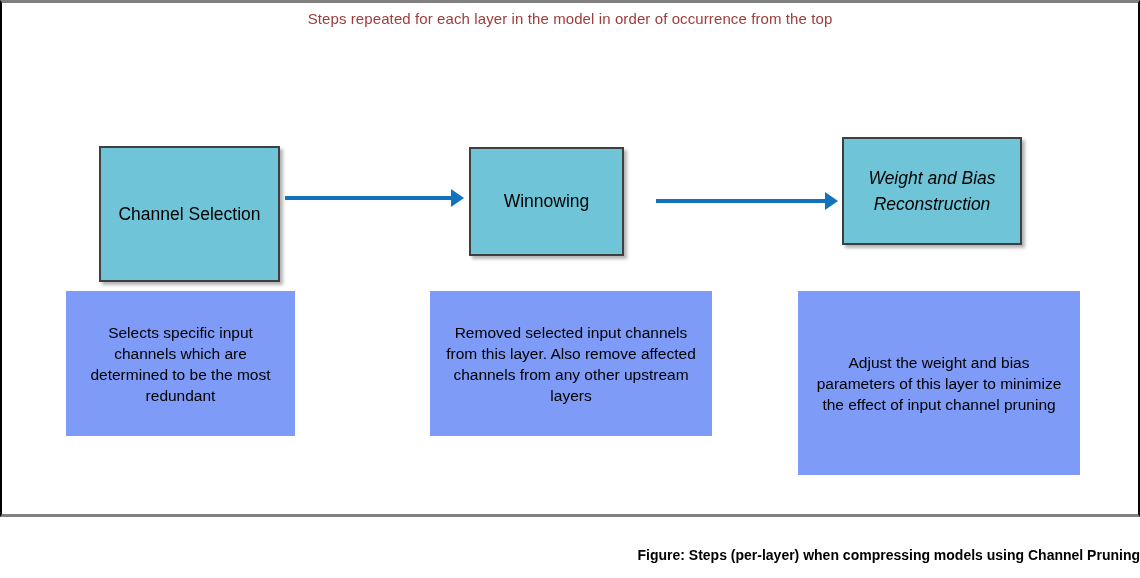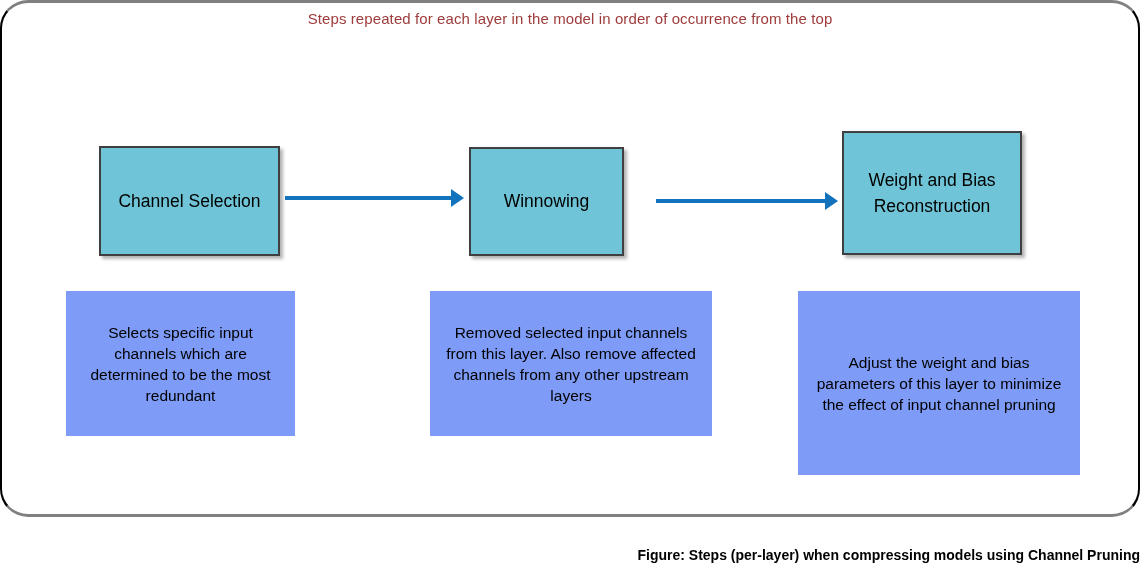--- a/index.html
+++ b/index.html
@@ -14,21 +14,20 @@
   .frame {
     position: absolute;
     left: 0; top: 0;
     width: 1140px; height: 517px;
     box-sizing: border-box;
     background: #ffffff;
     border-top: 3px solid var(--frame-border-h, #808080);
     border-bottom: 3px solid var(--frame-border-h, #808080);
     border-left: 2px solid var(--frame-border-v, #000000);
     border-right: 2px solid var(--frame-border-v, #000000);
-    border-radius: 28px;
   }
   .title {
     position: absolute;
     top: 7px; left: 0;
     width: 100%;
     text-align: center;
     font-size: 15px;
     letter-spacing: 0.1px;
     color: var(--title-text, #9E3B3B);
   }
@@ -40,23 +39,23 @@
     text-align: center;
     box-sizing: border-box;
     padding: 0 14px;
     background: var(--step-box-fill, #6FC5D7);
     border: 2px solid var(--step-box-border, #3F3F3F);
     box-shadow: 3px 3px 3px rgba(120,120,120,0.55);
     font-size: 17.5px;
     line-height: 1.5;
     color: var(--box-text, #000000);
   }
-  .step-1 { left: 97px;  top: 143px; width: 181px; height: 110px; text-align: center; }
+  .step-1 { left: 97px;  top: 143px; width: 181px; height: 136px; text-align: center; }
   .step-2 { left: 467px; top: 144px; width: 155px; height: 109px; }
-  .step-3 { left: 840px; top: 128px; width: 180px; height: 124px; }
+  .step-3 { left: 840px; top: 134px; width: 180px; height: 108px; font-style: italic; }
 
   .arrow { position: absolute; height: 20px; }
   .arrow-1 { left: 283px; top: 185px; width: 179px; }
   .arrow-2 { left: 654px; top: 188px; width: 182px; }
   .arrow-line {
     position: absolute;
     left: 0; right: 13px; top: 8px;
     height: 4px;
     background: var(--arrow, #1273BC);
   }

